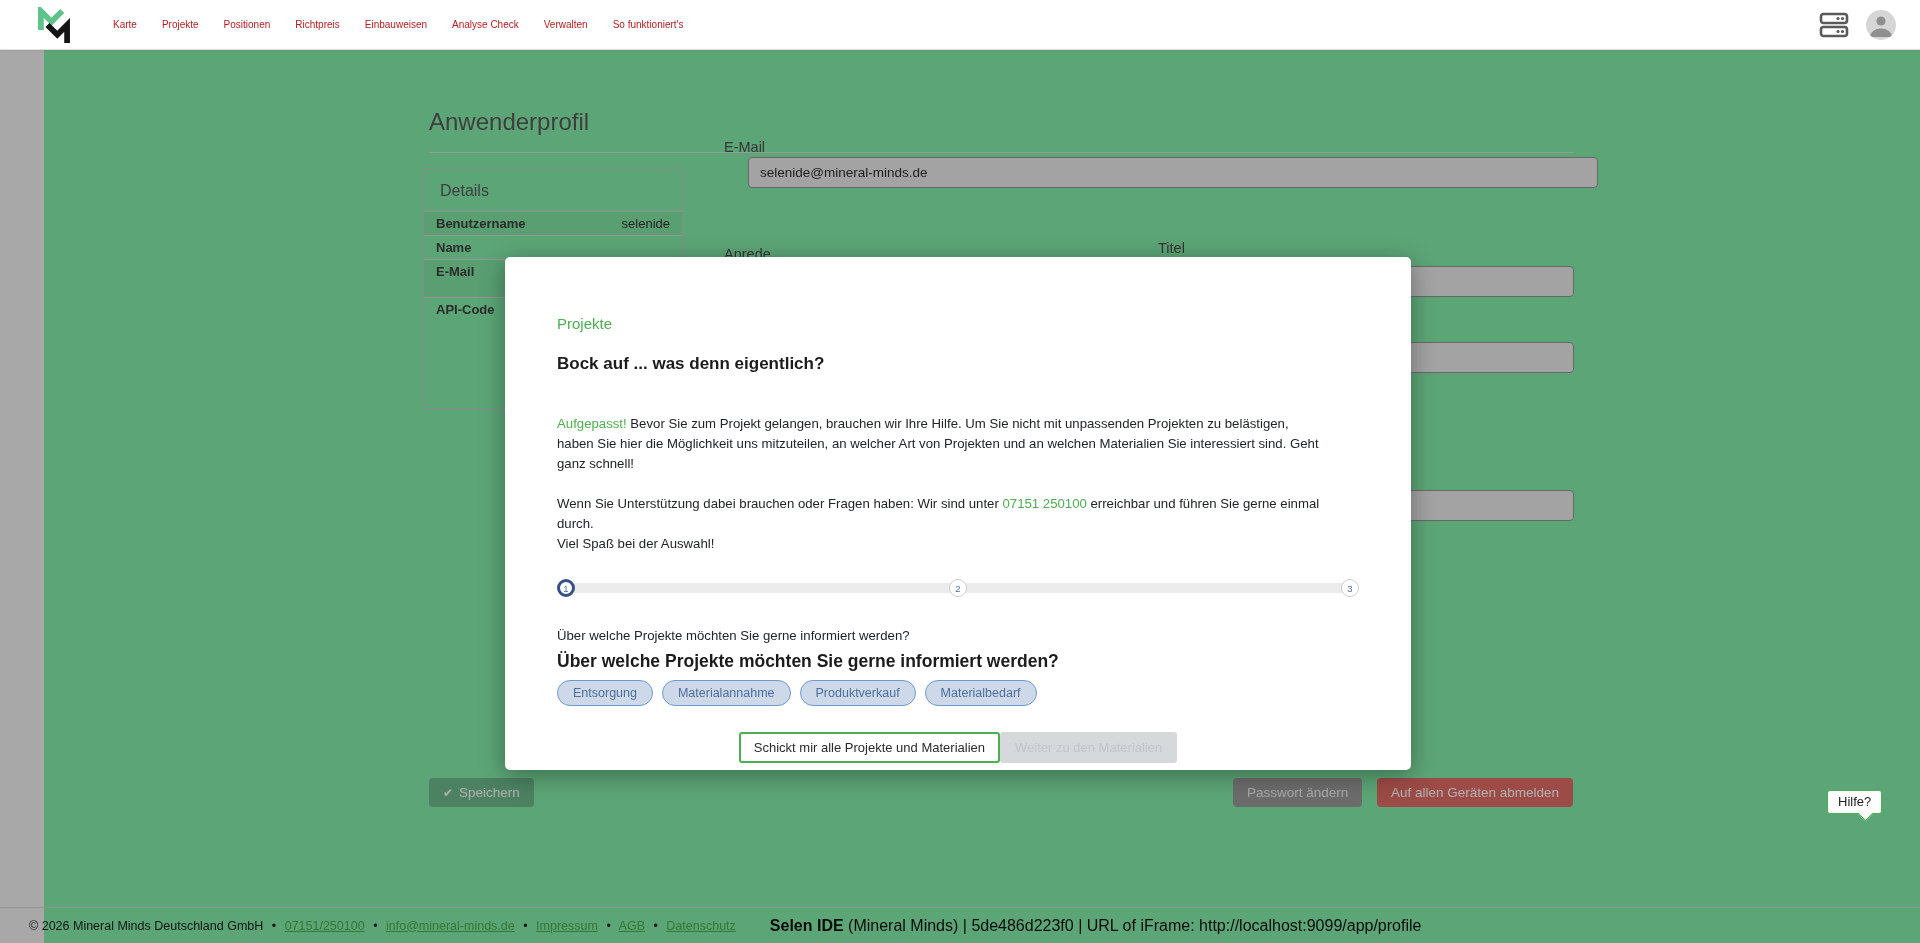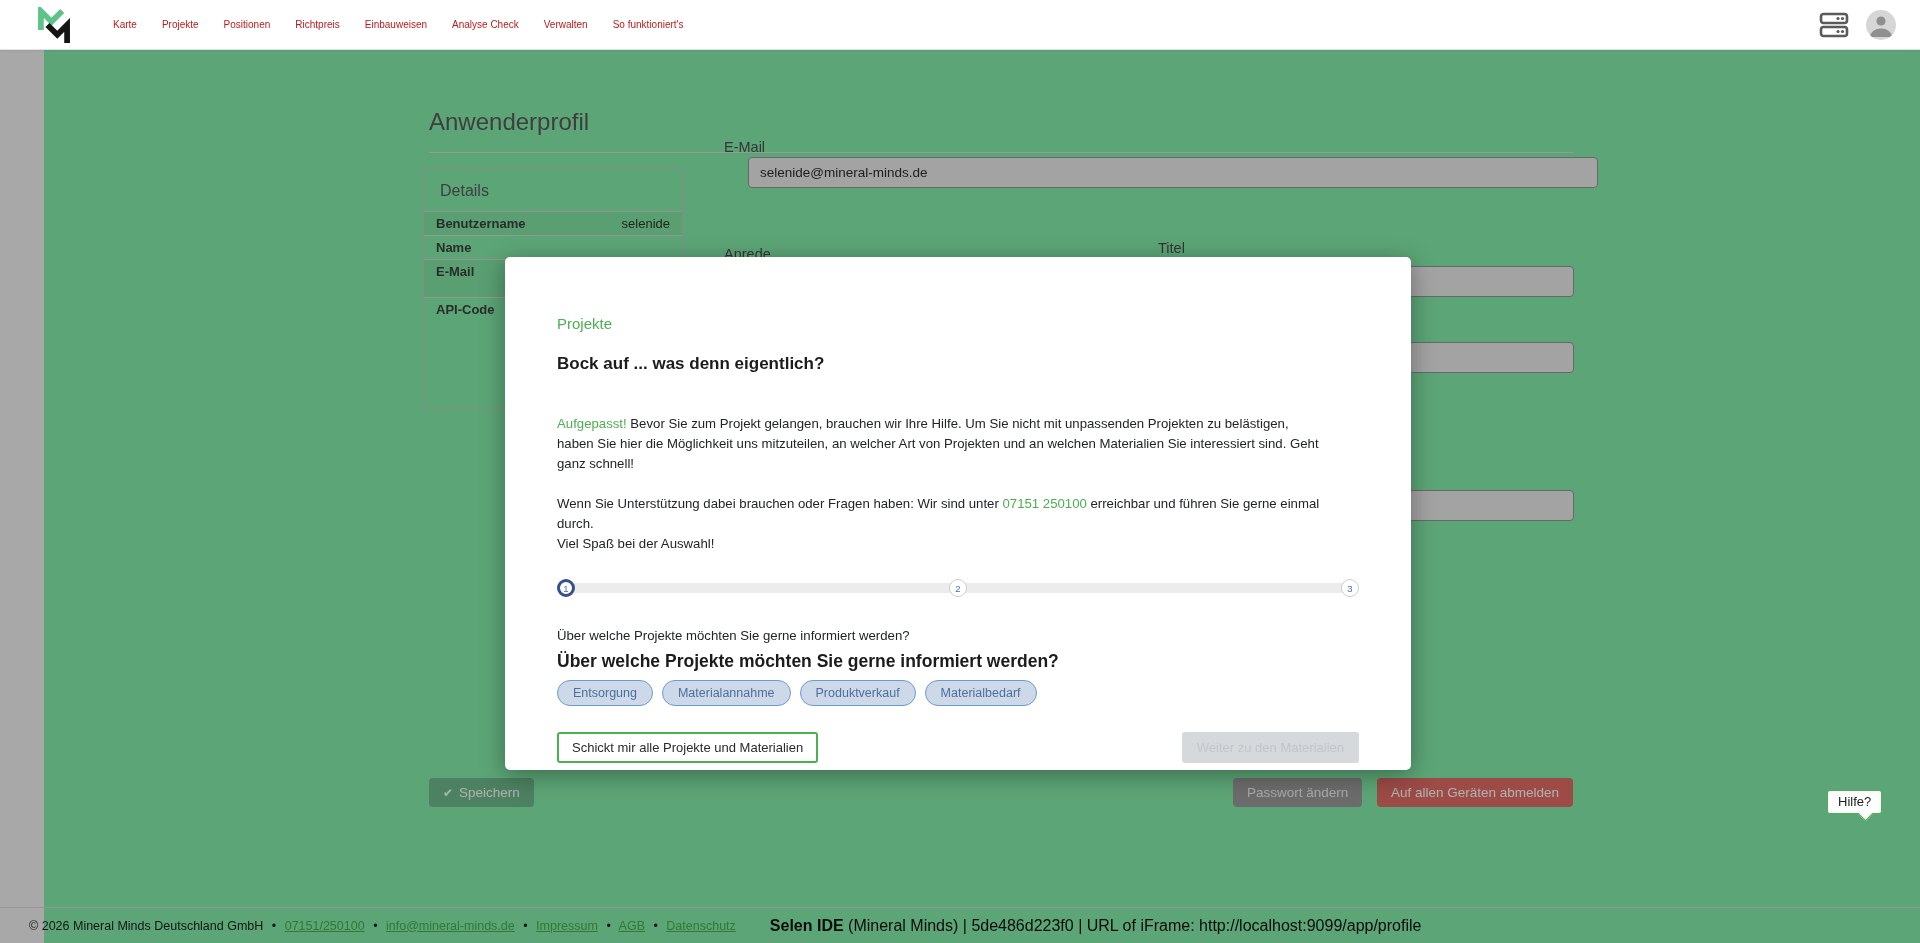--- a/index.html
+++ b/index.html
@@ -79,21 +79,21 @@
   .step-1 { left:0; }
   .step-2 { left:calc(50% - 9px); }
   .step-3 { right:0; }
   .q-small { font-size:13.2px; margin-top:31px; color:#212529; }
   .q-big { font-size:17.5px; font-weight:700; margin-top:8px; color:#1c1c1c; }
   .pill-row { display:flex; gap:9px; margin-top:8px; }
   .pill {
     background:#cdd9e9; border:1px solid #6c9bd2; color:#4e6f9d;
     font-size:12.5px; padding:5px 15px; border-radius:15px; cursor:pointer; white-space:nowrap;
   }
-  .modal-actions { display:flex; justify-content:space-between; margin-top:26px; }
+  .modal-actions { display:flex; justify-content:center; margin-top:26px; }
   .btn-outline-success {
     background:#fff; border:2px solid #4caf50; border-radius:3px;
     color:#2b2b2b; font-size:13px; padding:6px 13px; cursor:pointer;
     font-family:"Liberation Sans",sans-serif;
   }
   .btn-disabled {
     background:#d5d9dc; border:none; border-radius:3px;
     color:#c0c6cc; font-size:13px; padding:8px 15px; cursor:default;
     font-family:"Liberation Sans",sans-serif;
   }

